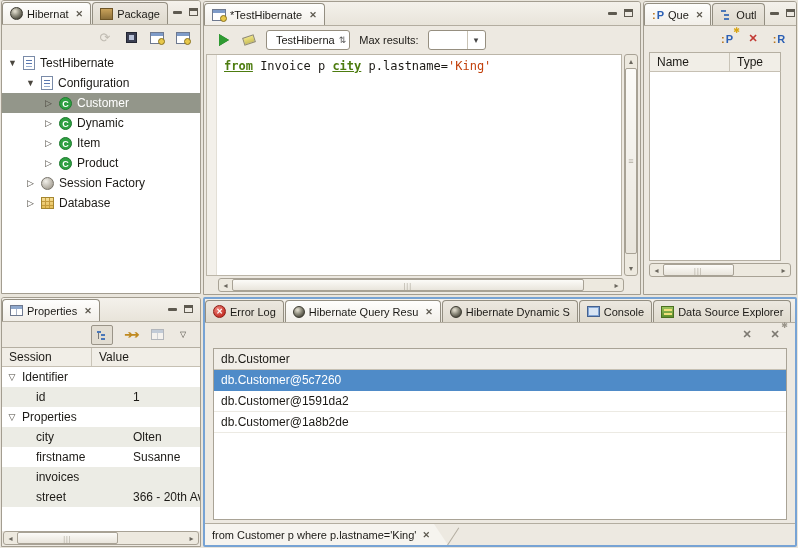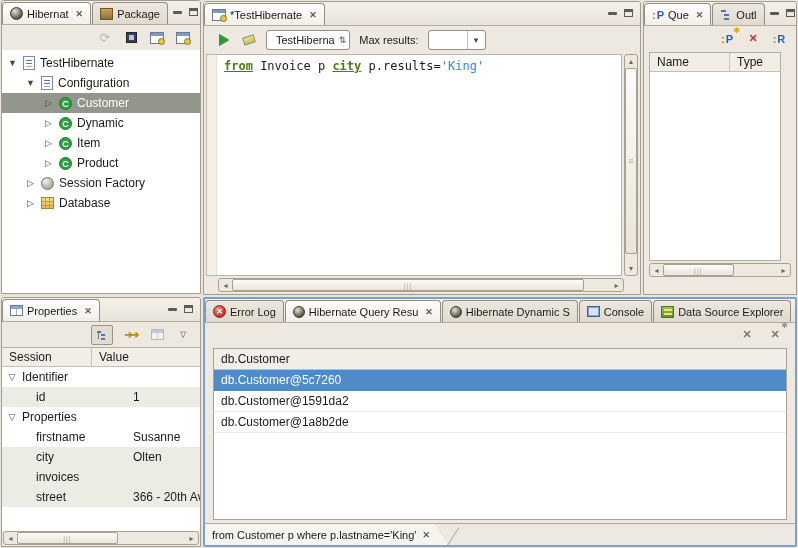--- a/index.html
+++ b/index.html
@@ -119,21 +119,21 @@
     padding:0 3px 0 9px;font-size:11px;box-sizing:border-box;}
   .combo .spin{margin-left:4px;color:#555;font-size:9px;}
   .combo .cbtn{width:17px;align-self:stretch;display:flex;align-items:center;justify-content:center;border-left:1px solid #C9C3B5;color:#444;font-size:9px;}
   .ed-label{font-size:11px;}
   .ed-body{flex:1;display:flex;flex-direction:column;padding:0 2px 2px 2px;min-height:0;}
   .ed-main{flex:1;display:flex;min-height:0;}
   .ed-text{flex:1;background:#fff;border:1px solid #BBB5A8;display:flex;box-sizing:border-box;}
   .gutter{width:9px;background:#F3F0EA;border-right:1px solid #E3DFD6;flex:none;}
   .code{padding:4px 0 0 7px;font-family:"DejaVu Sans Mono",monospace;font-size:12px;white-space:pre;}
   .kw{color:#4d7c0f;font-weight:bold;text-decoration:underline;}
-  .str{color:#3b82f6;}
+  .str{color:#c2410c;}
   .ed-hscroll{margin:2px 14px 0 12px;}
 
   
   .ptable{margin:1px 15px 0 5px;display:flex;flex-direction:column;flex:1;min-height:0;}
   .thead{display:flex;height:20px;background:#F1EEE7;border:1px solid #B5AFA2;border-bottom:1px solid #C6C0B3;box-sizing:border-box;font-size:12px;flex:none;}
   .thead .th{display:flex;align-items:center;padding-left:7px;}
   .thead .th + .th{border-left:1px solid #C9C4B8;}
   .tbody{flex:1;background:#fff;border:1px solid #B5AFA2;border-top:none;box-sizing:border-box;}
   .params-spacer{height:17px;flex:none;}
   .params-hscroll{margin:2px 5px 0 5px;}
@@ -266,21 +266,21 @@
       <span class="ed-label">Max results:</span>
       <span class="combo" style="width:58px;padding-right:0;">
         <span style="flex:1;"></span>
         <span class="cbtn">▾</span>
       </span>
     </div>
     <div class="ed-body">
       <div class="ed-main">
         <div class="ed-text">
           <div class="gutter"></div>
-          <div class="code"><span class="kw">from</span><span> Invoice p </span><span class="kw">city</span><span> p.results=</span><span class="str">'King'</span></div>
+          <div class="code"><span class="kw">from</span><span> Invoice p </span><span class="kw">city</span><span> p.lastname=</span><span class="str">'King'</span></div>
         </div>
         <div class="sbv" style="margin-left:2px;">
           <span class="sb-btn">▴</span>
           <span class="sb-track">
               <span class="sb-thumb" style="top:0;height:96%;">
                 <span>≡</span>
               </span>
             </span>
           <span class="sb-btn">▾</span>
         </div>
@@ -398,31 +398,31 @@
             </span>
           <span class="pvalue">1</span>
         </div>
         <div class="prow">
           <span class="pname">
               <span class="expander">▽</span>
               <span>Properties</span>
             </span>
           <span class="pvalue"></span>
         </div>
+        <div class="prow alt">
+          <span class="pname child">
+              <span>city</span>
+            </span>
+          <span class="pvalue">Olten</span>
+        </div>
         <div class="prow">
           <span class="pname child">
               <span>firstname</span>
             </span>
           <span class="pvalue">Susanne</span>
-        </div>
-        <div class="prow alt">
-          <span class="pname child">
-              <span>city</span>
-            </span>
-          <span class="pvalue">Olten</span>
         </div>
         <div class="prow alt">
           <span class="pname child">
               <span>invoices</span>
             </span>
           <span class="pvalue"></span>
         </div>
         <div class="prow alt">
           <span class="pname child">
               <span>street</span>

